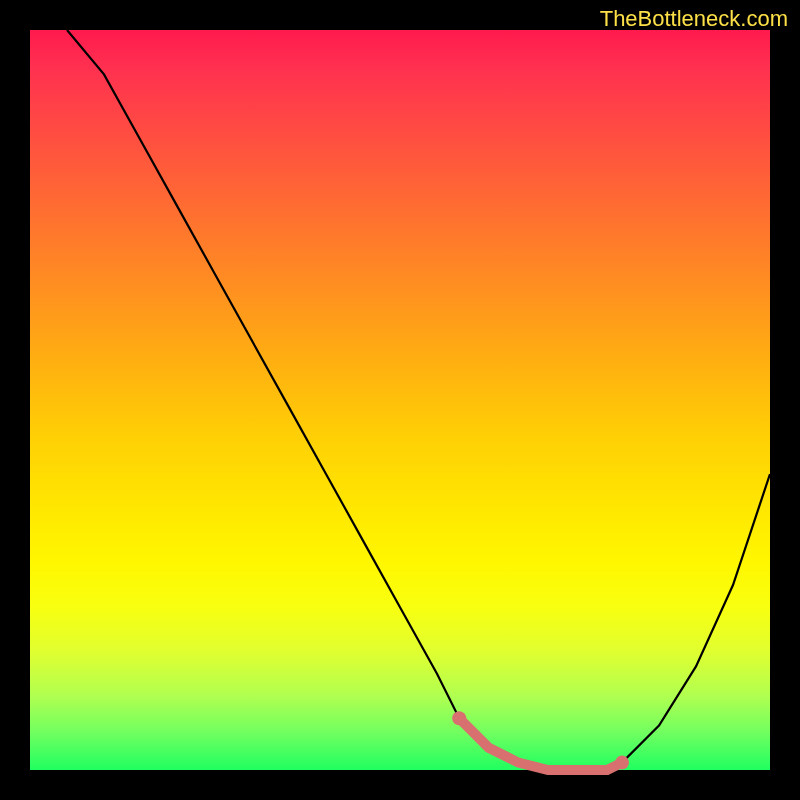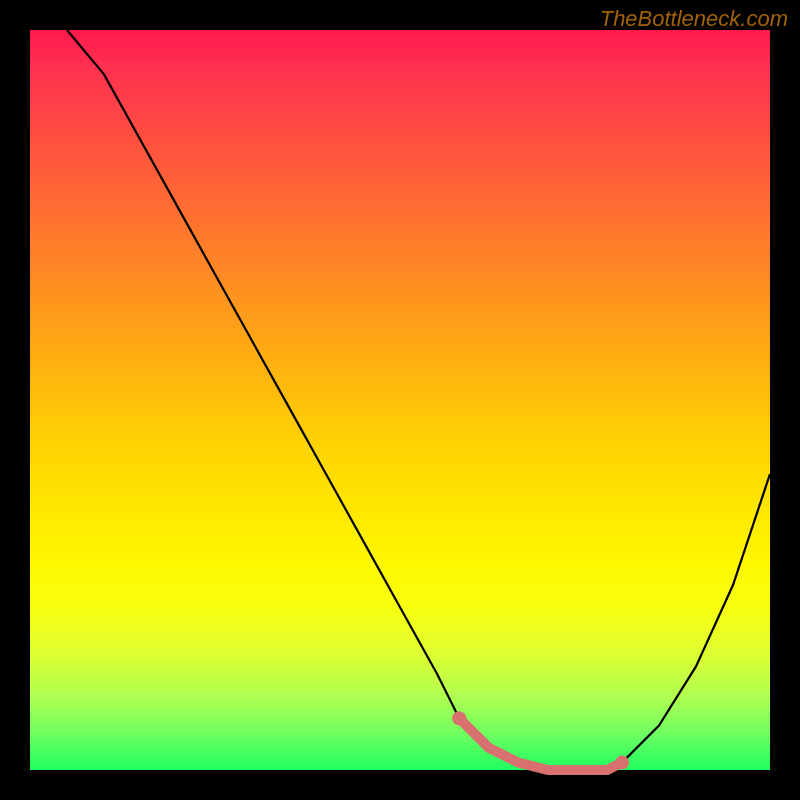--- a/index.html
+++ b/index.html
@@ -7,25 +7,24 @@
     width: 800px;
     height: 800px;
     background: #000;
     position: relative;
     font-family: Arial, sans-serif;
   }
   .watermark {
     position: absolute;
     top: 6px;
     right: 12px;
-    color: #a16207;
+    color: #fde047;
     font-size: 22px;
     font-weight: normal;
     z-index: 10;
-    font-style: italic;
   }
   .plot-area {
     position: absolute;
     left: 30px;
     top: 30px;
     width: 740px;
     height: 740px;
   }
   .gradient-bg {
     position: absolute;

